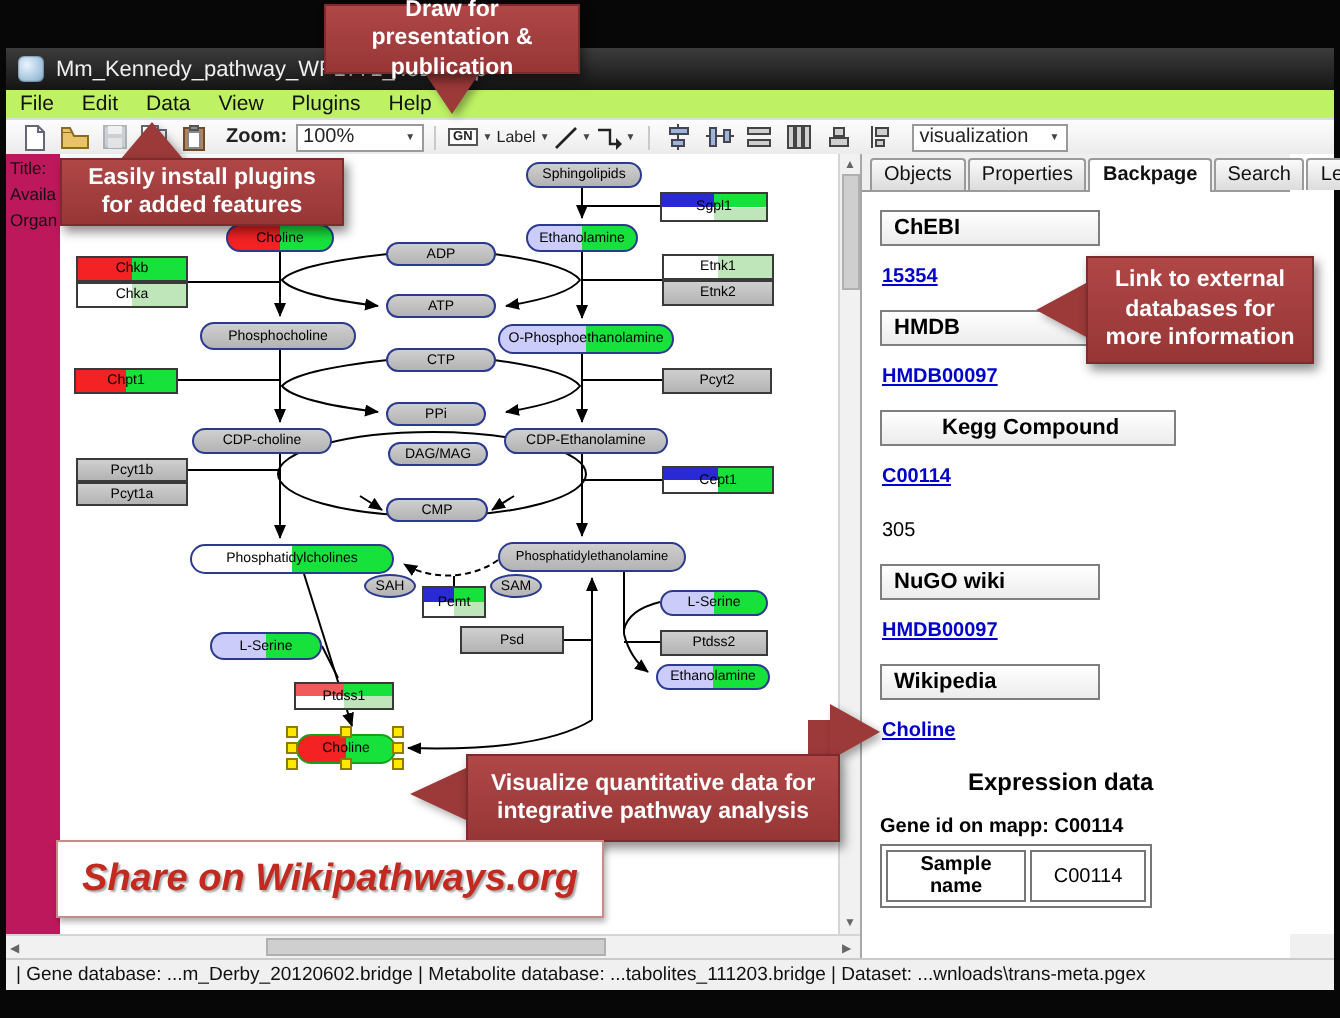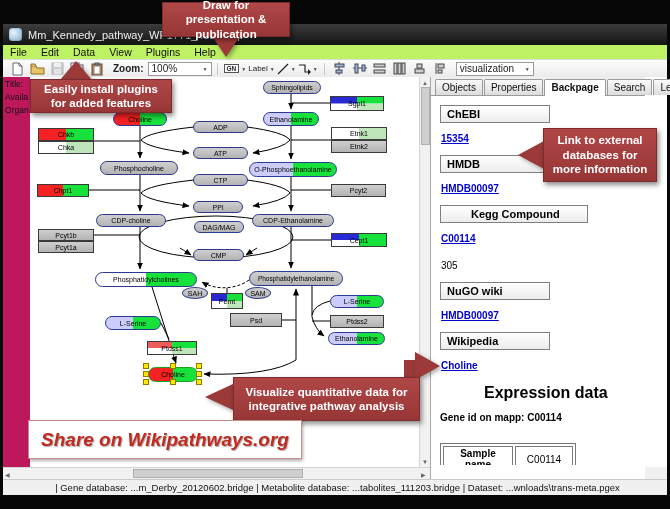--- a/index.html
+++ b/index.html
@@ -71,30 +71,30 @@
   .tabs{display:flex;align-items:flex-end;height:18px;background:#efefef;border-bottom:1px solid #9a9a9a;padding-left:4px;}
   .tab{font-size:10px;color:#111;border:1px solid #9a9a9a;border-bottom:none;background:linear-gradient(#fafafa,#dcdcdc);
        padding:2px 6px 2px 6px;margin-right:1px;border-radius:2px 2px 0 0;}
   .tab.active{background:#fff;font-weight:bold;position:relative;top:1px;padding-bottom:3px;}
   .rcontent{padding:9px 0 0 9px;overflow:hidden;height:360px;}
   .secbox{border:1px solid #7f7f7f;background:linear-gradient(#ffffff,#ececec);font-size:11px;font-weight:bold;color:#000;
           padding:2px 6px;width:96px;margin-bottom:5px;}
   .secbox.wide{width:110px;padding-left:30px;}
   .seclink{display:inline-block;font-size:10px;font-weight:bold;color:#0000cc;text-decoration:underline;margin:0 0 11px 1px;}
   .secplain{display:inline-block;font-size:10px;color:#000;margin:0 0 11px 1px;}
-  .exphead{font-size:16px;font-weight:bold;margin:2px 0 10px 0;padding-left:44px;}
-  .geneid{font-size:10px;font-weight:bold;margin:0 0 20px 0;}
+  .exphead{font-size:12px;font-weight:bold;margin:2px 0 10px 0;padding-left:44px;}
+  .geneid{font-size:10px;font-weight:bold;margin:0 0 3px 0;}
   table.expr{border:1px solid #777;border-collapse:separate;border-spacing:2px;background:#fff;}
   table.expr td{border:1px solid #777;font-size:10px;text-align:center;padding:1px 4px;height:13px;}
   table.expr td.k{width:60px;font-weight:bold;}
   table.expr td.v{width:48px;}
 
   
   .statusbar{position:absolute;left:0;top:455px;width:100%;height:16px;background:#f0f0f0;border-top:1px solid #cacaca;
-             display:flex;align-items:center;font-size:9.5px;color:#111;padding-left:5px;box-sizing:border-box;white-space:nowrap;overflow:hidden;justify-content:center;}
+             display:flex;align-items:center;font-size:9.5px;color:#111;padding-left:5px;box-sizing:border-box;white-space:nowrap;overflow:hidden;}
 
   
   .callout{position:absolute;background:linear-gradient(#b04747,#973636);border:1px solid #7c2c2c;color:#fff;
            font-weight:bold;font-size:11.5px;text-align:center;display:flex;align-items:center;justify-content:center;
            box-shadow:2px 3px 5px rgba(0,0,0,.45);z-index:60;box-sizing:border-box;padding:3px 6px;line-height:1.25;}
   .tri{position:absolute;width:0;height:0;z-index:59;filter:drop-shadow(2px 2px 2px rgba(0,0,0,.35));}
   .sharebox{position:absolute;left:28px;top:420px;width:272px;height:37px;background:#fff;border:1px solid #c98a8a;
             z-index:60;display:flex;align-items:center;justify-content:center;box-shadow:1px 2px 3px rgba(0,0,0,.3);}
   .sharebox span{color:#c22a20;font-size:19px;font-weight:bold;font-style:italic;text-shadow:1px 1px 1px #aaa;}
 

